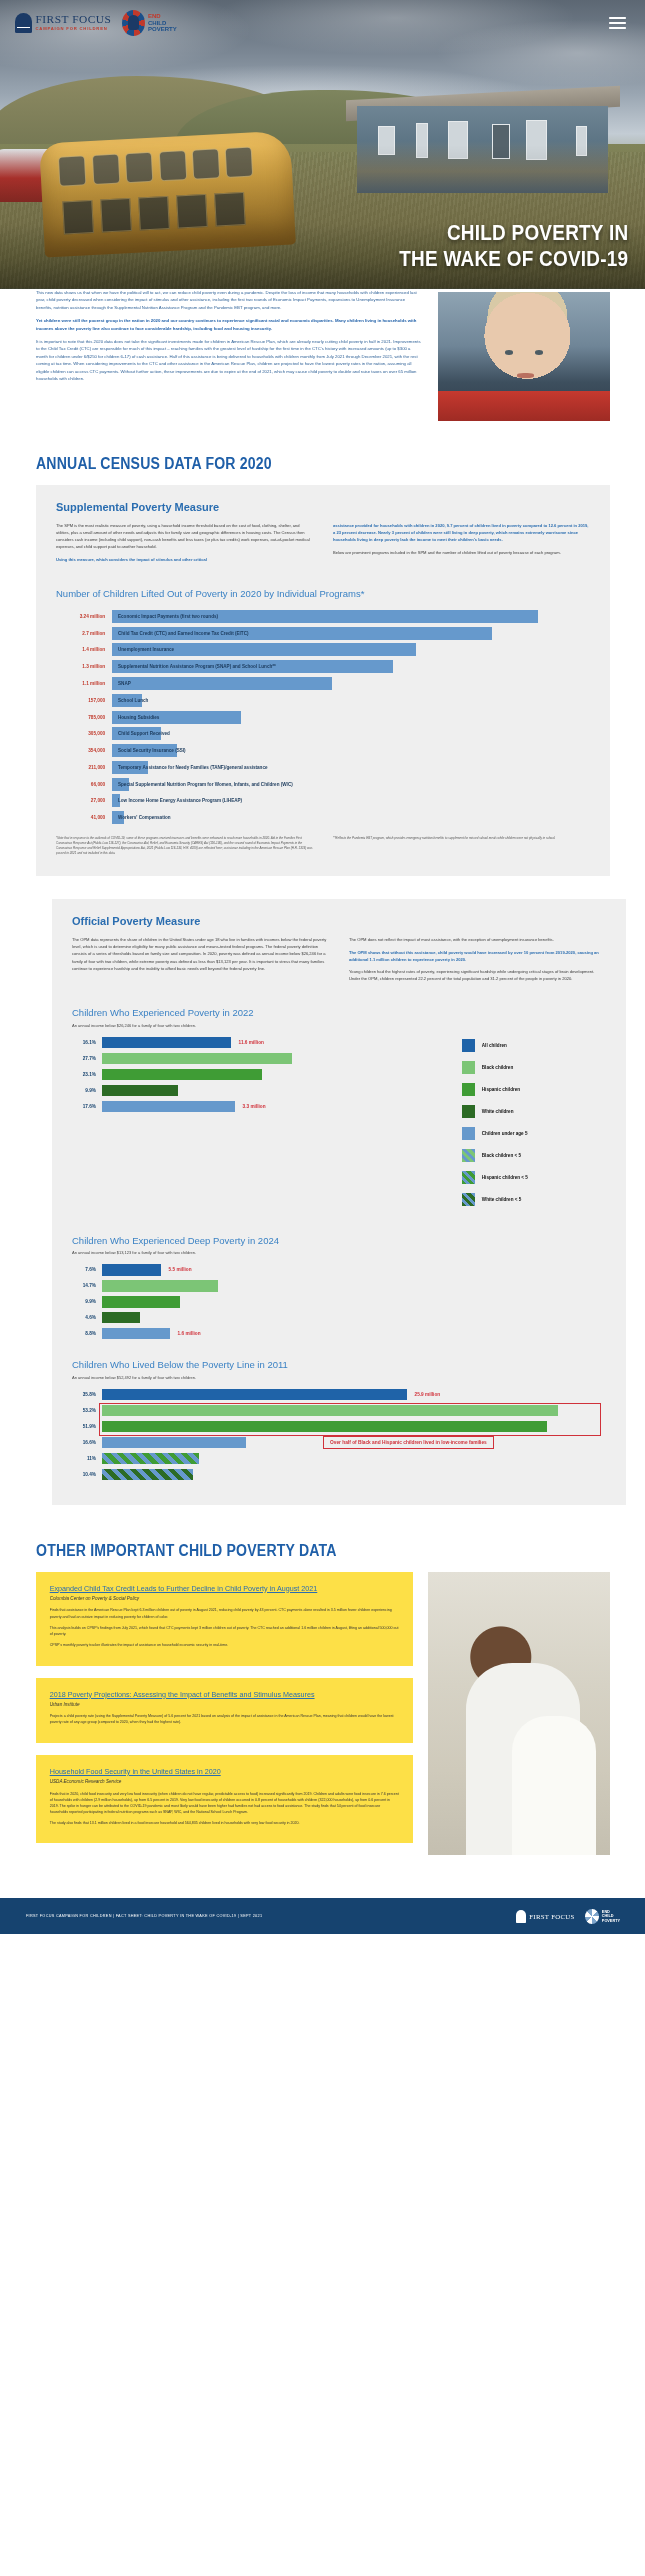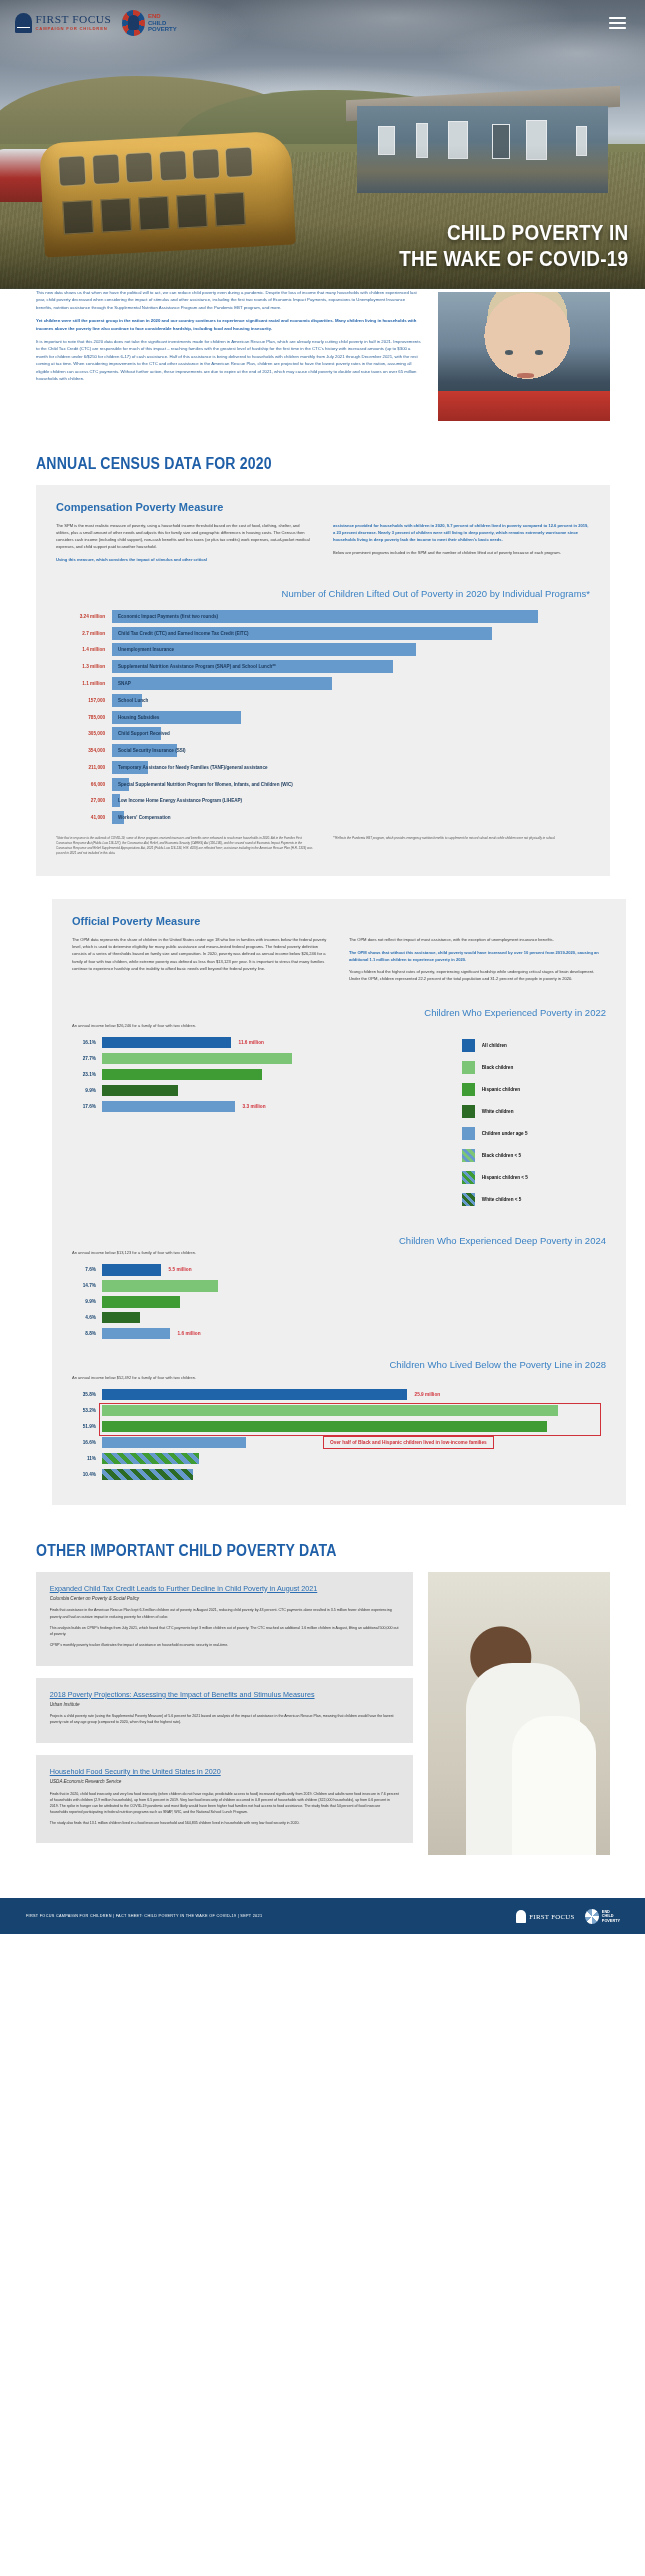--- a/index.html
+++ b/index.html
@@ -156,21 +156,21 @@
     font-size:16px; font-weight:700; color:#1f5fa8; letter-spacing:0.2px;
     margin:13.7px 0 12px 0; transform:scaleX(.88); transform-origin:left center;
   }
   .panel { background:#efefef; padding:16.7px 20px 20px 20px; }
   h3.panel-title { font-size:11px; font-weight:700; color:#2a6db0; margin-bottom:9px; }
   .panel-cols { display:flex; gap:20px; }
   .panel-cols .c { flex:1; }
   p.small { font-size:4.1px; line-height:1.72; color:#3b3b3b; margin-bottom:5.3px; }
   p.small.accent { color:#2a6db0; font-weight:700; }
 
-  h4.chart-title { font-size:9.5px; font-weight:400; color:#3b82c4; margin:20px 0 10.6px 0;text-align:right; }
+  h4.chart-title { font-size:9.5px; font-weight:400; color:#3b82c4; margin:20px 0 10.6px 0; }
   .chart-sub { font-size:4px; color:#444; margin:-6px 0 9px 0; }
 
   
   .prog-row { display:flex; align-items:center; margin-bottom:3.8px; }
   .prog-val { width:56px; text-align:right; padding-right:6.8px; font-size:4.7px; font-weight:700; color:#c0392b; flex:none;}
   .prog-bar {
     background:#6699cc; height:13px; display:flex; align-items:center;
     padding-left:6px; white-space:nowrap; overflow:visible;
   }
   .prog-label { font-size:4.6px; font-weight:700; color:#1b3a5c; }
@@ -194,21 +194,21 @@
     position:absolute; border:0.8px solid #d0313a; pointer-events:none;
   }
   .annot-text {
     position:absolute; font-size:4.8px; font-weight:700; color:#d0313a;
     border:0.8px solid #d0313a; padding:3px 6px; background:#efefef; white-space:nowrap;
   }
 
   
   .cards { display:flex; gap:15px; }
   .cards-left { flex:1; }
-  .card { background:#e5e5e5; padding:12px 13.7px; margin-bottom:12px; }
+  .card { background:#fde047; padding:12px 13.7px; margin-bottom:12px; }
   .card a.t {
     display:block; font-size:7.2px; font-weight:400; color:#2a6db0;
     text-decoration:underline; line-height:1.35; margin-bottom:2.3px;
   }
   .card .src { font-size:4.6px; font-style:italic; color:#333; margin-bottom:6.8px; }
   .card p { font-size:3.6px; line-height:1.68; color:#333; margin-bottom:5.3px; }
   .cards-photo {
     width:182px; flex:none;
     background:
       radial-gradient(circle at 40% 30%, #6b4a33 0 30px, rgba(0,0,0,0) 31px),
@@ -318,21 +318,21 @@
       <div class="mouth"></div>
       <div class="shirt"></div>
     </div>
   </div>
 
   <h2 class="section">ANNUAL CENSUS DATA FOR 2020</h2>
 </div>
 
 <div class="wrap">
   <div class="panel">
-    <h3 class="panel-title">Compensation Poverty Measure</h3>
+    <h3 class="panel-title">Supplemental Poverty Measure</h3>
     <div class="panel-cols">
       <div class="c">
         <p class="small">The SPM is the most realistic measure of poverty, using a household income threshold based on the cost of food, clothing, shelter, and utilities, plus a small amount of other needs and adjusts this for family size and geographic differences in housing costs. The Census then considers cash income (including child support), non-cash benefits and less taxes (or plus tax credits) work expenses, out-of-pocket medical expenses, and child support paid to another household.</p>
         <p class="small accent">Using this measure, which considers the impact of stimulus and other critical</p>
       </div>
       <div class="c">
         <p class="small accent">assistance provided for households with children in 2020, 9.7 percent of children lived in poverty compared to 12.6 percent in 2019, a 23 percent decrease. Nearly 3 percent of children were still living in deep poverty, which remains extremely worrisome since households living in deep poverty lack the income to meet their children's basic needs.</p>
         <p class="small">Below are prominent programs included in the SPM and the number of children lifted out of poverty because of each program.</p>
       </div>
     </div>
@@ -523,21 +523,21 @@
           <div class="opm-pct">4.6%</div>
           <div class="opm-bar" style="width: 38px; background: rgb(44, 107, 37);"></div>
         </div>
         <div class="opm-row">
           <div class="opm-pct">8.8%</div>
           <div class="opm-bar" style="width: 68px; background: rgb(102, 153, 204);"></div>
           <div class="opm-cnt">1.6 million</div>
         </div>
       </div>
 
-    <h4 class="chart-title">Children Who Lived Below the Poverty Line in 2028</h4>
+    <h4 class="chart-title">Children Who Lived Below the Poverty Line in 2011</h4>
     <div class="chart-sub">An annual income below $52,492 for a family of four with two children.</div>
     <div class="opm-bars" id="chart3-bars" style="position:relative;">
         <div class="opm-row">
           <div class="opm-pct">35.8%</div>
           <div class="opm-bar" style="width: 305px; background: rgb(31, 99, 168);"></div>
           <div class="opm-cnt">25.9 million</div>
         </div>
         <div class="opm-row">
           <div class="opm-pct">53.2%</div>
           <div class="opm-bar" style="width: 456px; background: rgb(124, 197, 118);"></div>

